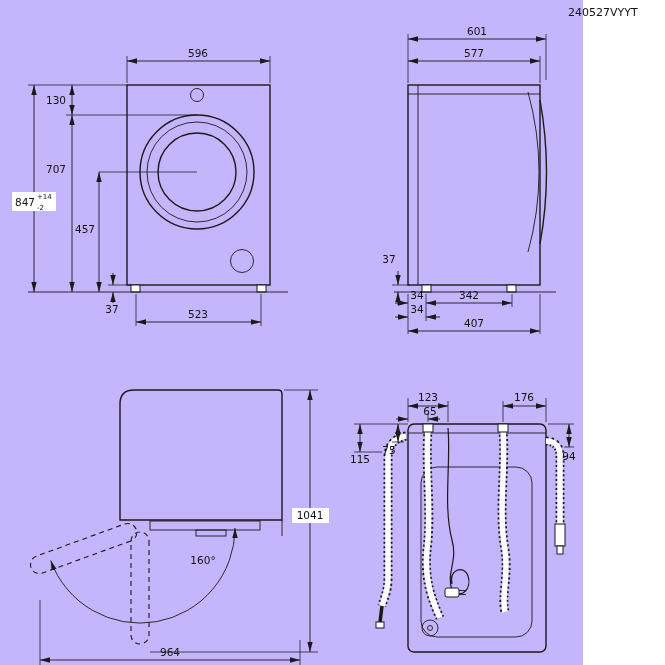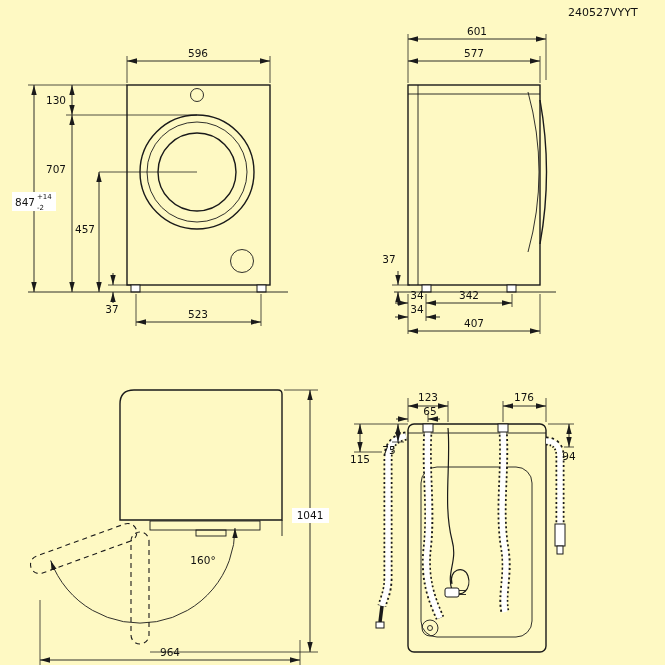--- a/index.html
+++ b/index.html
@@ -1,16 +1,16 @@
 <!DOCTYPE html>
 <html><head>
 <meta charset="utf-8">
 <style>
   html,body{margin:0;padding:0;background:#fff;}
-  .page{width:665px;height:665px;position:relative;background:#fef9c3;}
+  .page{width:583px;height:665px;position:relative;background:#c4b5fd;}
   svg{display:block;}
   .ln{fill:none;stroke:#1a1a1a;stroke-width:1.4;}
   .tn{fill:none;stroke:#1a1a1a;stroke-width:0.9;}
   .ext{fill:none;stroke:#1a1a1a;stroke-width:0.75;}
   .dim{fill:none;stroke:#1a1a1a;stroke-width:0.9;}
   .dash{fill:none;stroke:#1a1a1a;stroke-width:1.1;stroke-dasharray:5 4;}
   .rib{fill:none;stroke:#1a1a1a;stroke-width:9;stroke-dasharray:2 2.6;}
   .core{fill:none;stroke:#fff;stroke-width:5.5;}
   .cord{fill:none;stroke:#1a1a1a;stroke-width:1.2;}
   .tube{fill:none;stroke:#1a1a1a;stroke-width:3.5;}

